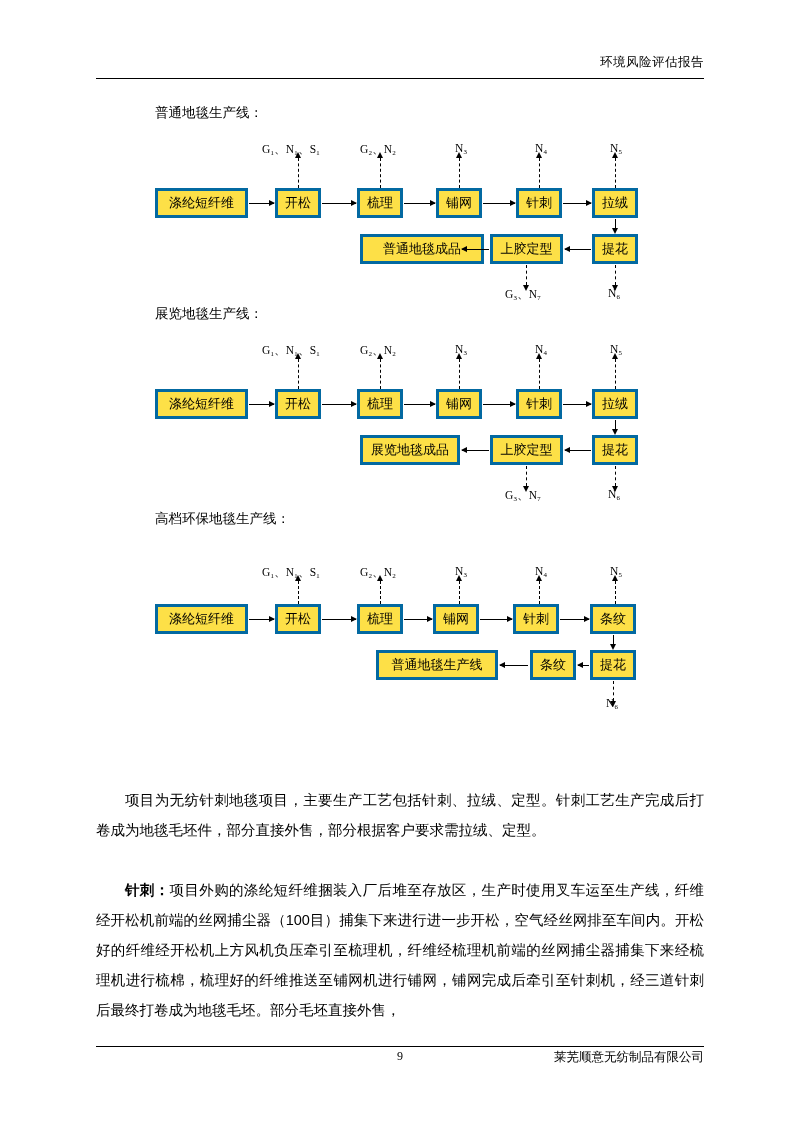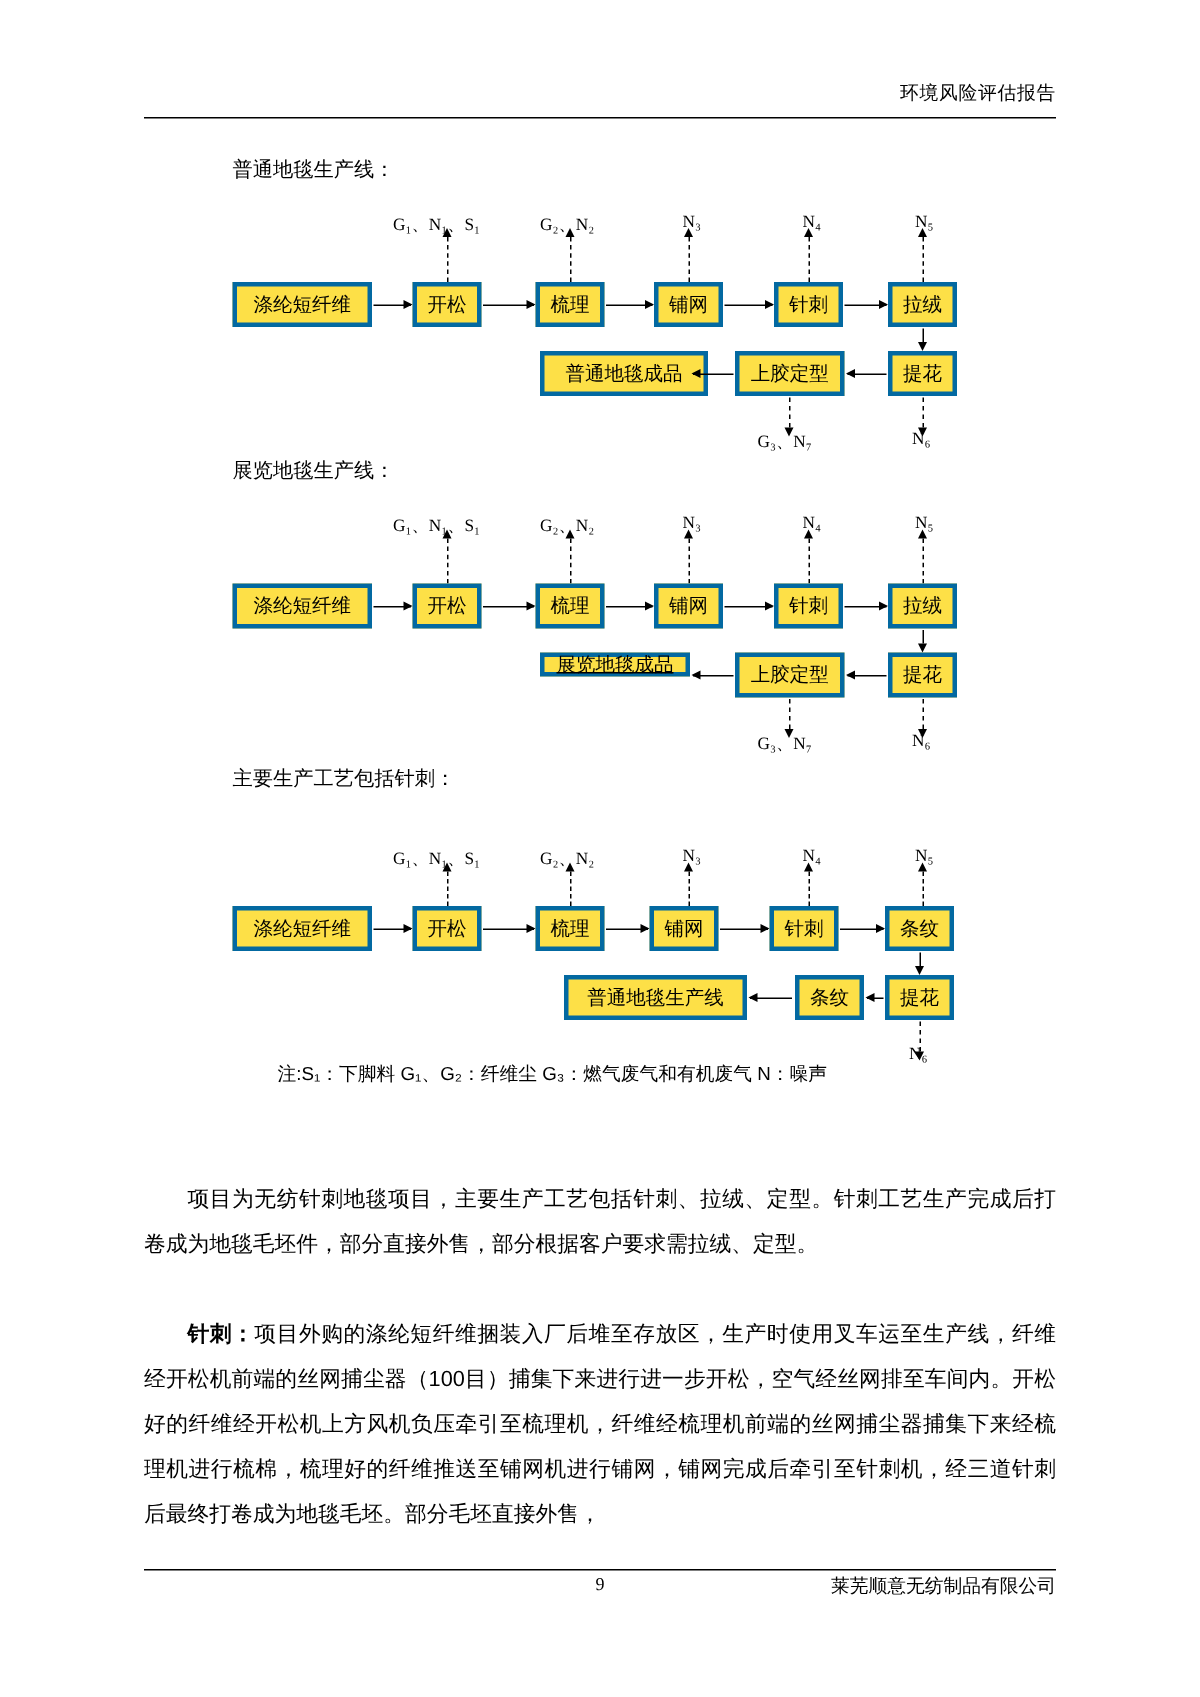--- a/index.html
+++ b/index.html
@@ -216,21 +216,21 @@
   <div class="fbox" style="top:188px; left:436px; width:46px; height:30px;">铺网</div>
   <div class="fbox" style="top:188px; left:516px; width:46px; height:30px;">针刺</div>
   <div class="fbox" style="top:188px; left:592px; width:46px; height:30px;">拉绒</div>
 
   <div class="arrow-h" style="top:203px; left:249px; width:25px;"></div>
   <div class="arrow-h" style="top:203px; left:322px; width:34px;"></div>
   <div class="arrow-h" style="top:203px; left:404px; width:31px;"></div>
   <div class="arrow-h" style="top:203px; left:483px; width:32px;"></div>
   <div class="arrow-h" style="top:203px; left:563px; width:28px;"></div>
 
-  <div class="fbox" style="top:234px; left:360px; width:112px; height:30px;">普通地毯成品</div>
+  <div class="fbox" style="top:234px; left:360px; width:124px; height:30px;">普通地毯成品</div>
   <div class="fbox" style="top:234px; left:490px; width:73px; height:30px;">上胶定型</div>
   <div class="fbox" style="top:234px; left:592px; width:46px; height:30px;">提花</div>
 
   <div class="arrow-svd" style="top:219px; left:615px; height:9px;"></div>
 
   <div class="arrow-hl" style="top:249px; left:565px; width:26px;"></div>
 
   <div class="arrow-hl" style="top:249px; left:462px; width:27px;"></div>
 
   <div class="arrow-vd" style="top:265px; left:526px; height:20px;"></div>
@@ -258,34 +258,34 @@
   <div class="fbox" style="top:389px; left:436px; width:46px; height:30px;">铺网</div>
   <div class="fbox" style="top:389px; left:516px; width:46px; height:30px;">针刺</div>
   <div class="fbox" style="top:389px; left:592px; width:46px; height:30px;">拉绒</div>
 
   <div class="arrow-h" style="top:404px; left:249px; width:25px;"></div>
   <div class="arrow-h" style="top:404px; left:322px; width:34px;"></div>
   <div class="arrow-h" style="top:404px; left:404px; width:31px;"></div>
   <div class="arrow-h" style="top:404px; left:483px; width:32px;"></div>
   <div class="arrow-h" style="top:404px; left:563px; width:28px;"></div>
 
-  <div class="fbox" style="top:435px; left:360px; width:100px; height:16px;text-decoration:underline;">展览地毯成品</div>
+  <div class="fbox" style="top:435px; left:360px; width:100px; height:30px;">展览地毯成品</div>
   <div class="fbox" style="top:435px; left:490px; width:73px; height:30px;">上胶定型</div>
   <div class="fbox" style="top:435px; left:592px; width:46px; height:30px;">提花</div>
 
   <div class="arrow-svd" style="top:420px; left:615px; height:9px;"></div>
   <div class="arrow-hl" style="top:450px; left:565px; width:26px;"></div>
   <div class="arrow-hl" style="top:450px; left:462px; width:27px;"></div>
 
   <div class="arrow-vd" style="top:466px; left:526px; height:20px;"></div>
   <div class="lbl" style="top:488px; left:505px;">G₃、N₇</div>
   <div class="arrow-vd" style="top:466px; left:615px; height:20px;"></div>
   <div class="lbl" style="top:488px; left:608px;">N₆</div>
 
-  <div class="section-label" style="top:510px; left:155px;">主要生产工艺包括针刺：</div>
+  <div class="section-label" style="top:510px; left:155px;">高档环保地毯生产线：</div>
 
   <div class="lbl" style="top:565px; left:262px;">G₁、N₁、S₁</div>
   <div class="lbl" style="top:565px; left:360px;">G₂、N₂</div>
   <div class="lbl" style="top:565px; left:455px;">N₃</div>
   <div class="lbl" style="top:565px; left:535px;">N₄</div>
   <div class="lbl" style="top:565px; left:610px;">N₅</div>
 
   <div class="arrow-vu" style="top:581px; left:298px; height:23px;"></div>
   <div class="arrow-vu" style="top:581px; left:380px; height:23px;"></div>
   <div class="arrow-vu" style="top:581px; left:459px; height:23px;"></div>
@@ -309,21 +309,20 @@
   <div class="fbox" style="top:650px; left:530px; width:46px; height:30px;">条纹</div>
   <div class="fbox" style="top:650px; left:590px; width:46px; height:30px;">提花</div>
 
   <div class="arrow-svd" style="top:635px; left:613px; height:9px;"></div>
   <div class="arrow-hl" style="top:665px; left:578px; width:11px;"></div>
   <div class="arrow-hl" style="top:665px; left:500px; width:28px;"></div>
 
   <div class="arrow-vd" style="top:681px; left:613px; height:20px;"></div>
   <div class="lbl" style="top:697px; left:606px;">N₆</div>
 
-  <div class="note" style="top:708px; left:185px;">注:S₁：下脚料  G₁、G₂：纤维尘  G₃：燃气废气和有机废气  N：噪声</div>
 
 
   <div class="para" style="top:785px;">项目为无纺针刺地毯项目，主要生产工艺包括针刺、拉绒、定型。针刺工艺生产完成后打卷成为地毯毛坯件，部分直接外售，部分根据客户要求需拉绒、定型。</div>
 
   <div class="para" style="top:875px; text-indent:0;">
     <span style="margin-left:2em; font-weight:bold;">针刺：</span><span>项目外购的涤纶短纤维捆装入厂后堆至存放区，生产时使用叉车运至生产线，纤维经开松机前端的丝网捕尘器（100目）捕集下来进行进一步开松，空气经丝网排至车间内。开松好的纤维经开松机上方风机负压牵引至梳理机，纤维经梳理机前端的丝网捕尘器捕集下来经梳理机进行梳棉，梳理好的纤维推送至铺网机进行铺网，铺网完成后牵引至针刺机，经三道针刺后最终打卷成为地毯毛坯。部分毛坯直接外售，</span>
   </div>
 
   <div class="footer-rule"></div>
   <div class="footer-page">9</div>

